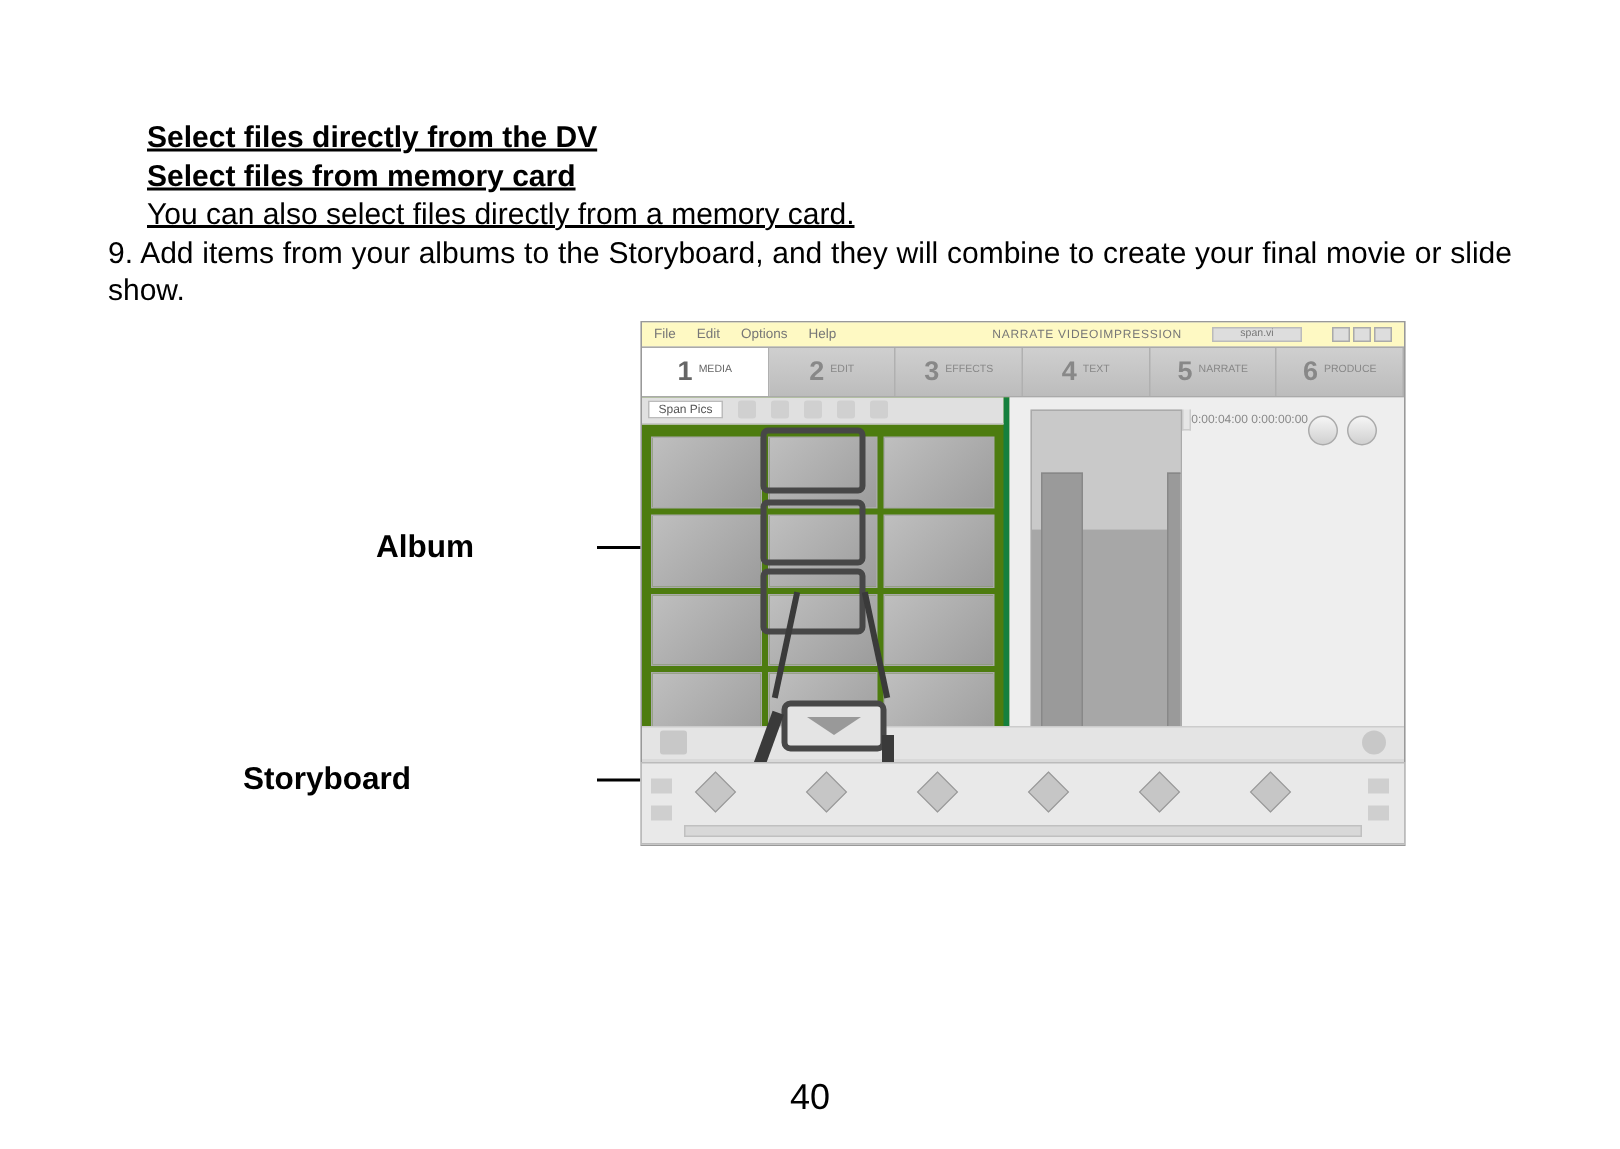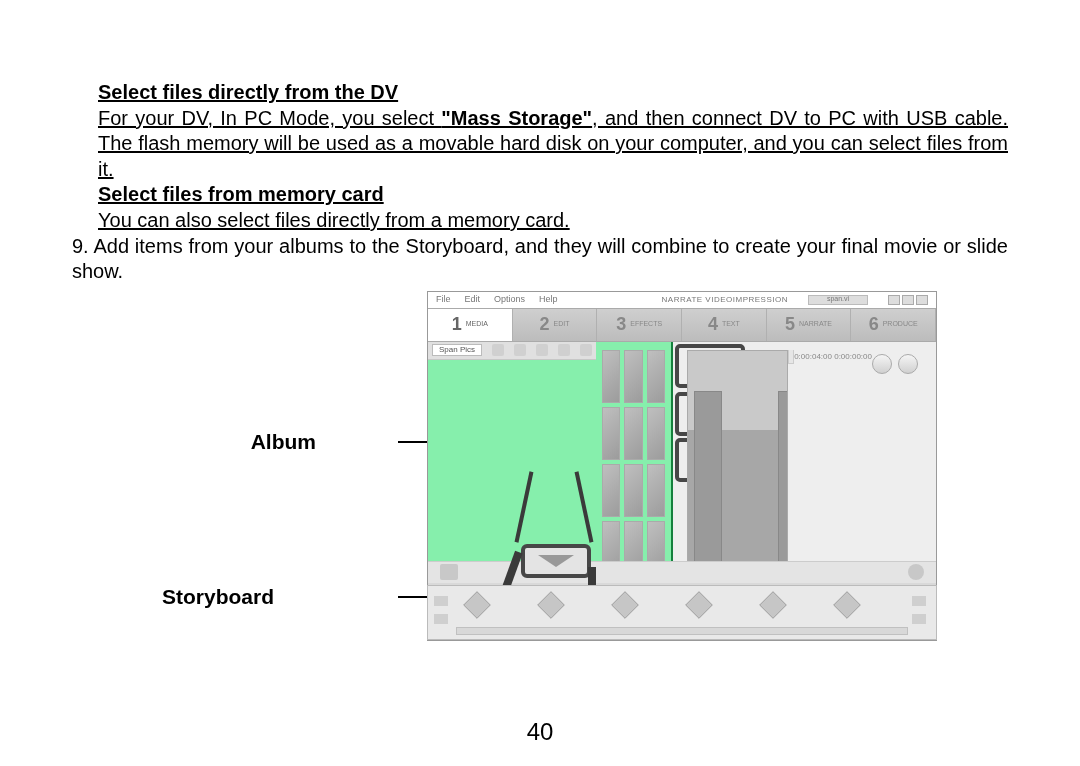--- a/index.html
+++ b/index.html
@@ -40,21 +40,21 @@
       top: 0;
       width: 510px;
       height: 350px;
       border: 1px solid #999;
       background: #d9d9d9;
       font-size: 10px;
       color: #555;
     }
     .menubar {
       height: 16px;
-      background: #ffffff;
+      background: #fef9c3;
       display: flex;
       align-items: center;
       gap: 14px;
       padding: 0 8px;
       font-size: 9px;
       color: #777;
     }
     .menubar .app-title { margin-left: auto; font-size: 8px; letter-spacing: 0.5px; }
     .menubar .doc { width: 60px; height: 10px; background: #ddd; border: 1px solid #bbb; margin-left: 6px; display:flex; align-items:center; justify-content:center; font-size:7px;}
     .winbtns { display: flex; gap: 2px; margin-left: 6px; }
@@ -77,24 +77,24 @@
     }
     .tab.active { background: #fff; color: #666; }
     .tab .num { font-size: 18px; font-weight: bold; }
     .tab .lbl { font-size: 7px; }
     .main {
       display: flex;
       height: 240px;
     }
     .left-panel {
       width: 245px;
-      background: #86efac;
-      border-right: 2px solid #15803d;
-      display: flex;
-      flex-direction: row;
+      background: #4d7c0f;
+      border-right: 4px solid #15803d;
+      display: flex;
+      flex-direction: column;
     }
     .album-toolbar {
       height: 18px;
       display: flex;
       align-items: center;
       padding: 0 4px;
       gap: 10px;
       background: #e0e0e0;
       border-bottom: 1px solid #c7c7c7;
     }
@@ -211,23 +211,20 @@
     .vlines { position:absolute; left: 440px; top: 180px; width: 90px; height: 80px; }
     .vl { position:absolute; width:4px; background:#3a3a3a; }
     .vl1 { left:10px; top:0; height:72px; transform: rotate(12deg);}
     .vl2 { left:70px; top:0; height:72px; transform: rotate(-12deg);}
   </style>
 </head>
 <body>
 
 <div class="content">
   <p class="para bold sub">Select files directly from the DV</p>
-  <p class="para sub">
-    <span>For your DV, In PC Mode, you select </span><span class="bold">"Mass Storage"</span><span>, and then connect DV to PC with USB cable. The flash memory will be used as a movable hard disk on your computer, and you can select files from it.</span>
-  </p>
   <p class="para bold sub">Select files from memory card</p>
   <p class="para sub">You can also select files directly from a memory card.</p>
   <p class="para">9. Add items from your albums to the Storyboard, and they will combine to create your final movie or slide show.</p>
 
   <div class="figure-area">
 
     <div class="ann-label ann-album">Album</div>
     <div class="ann-line ln-album"></div>
     <div class="ann-label ann-story">Storyboard</div>
     <div class="ann-line ln-story"></div>

